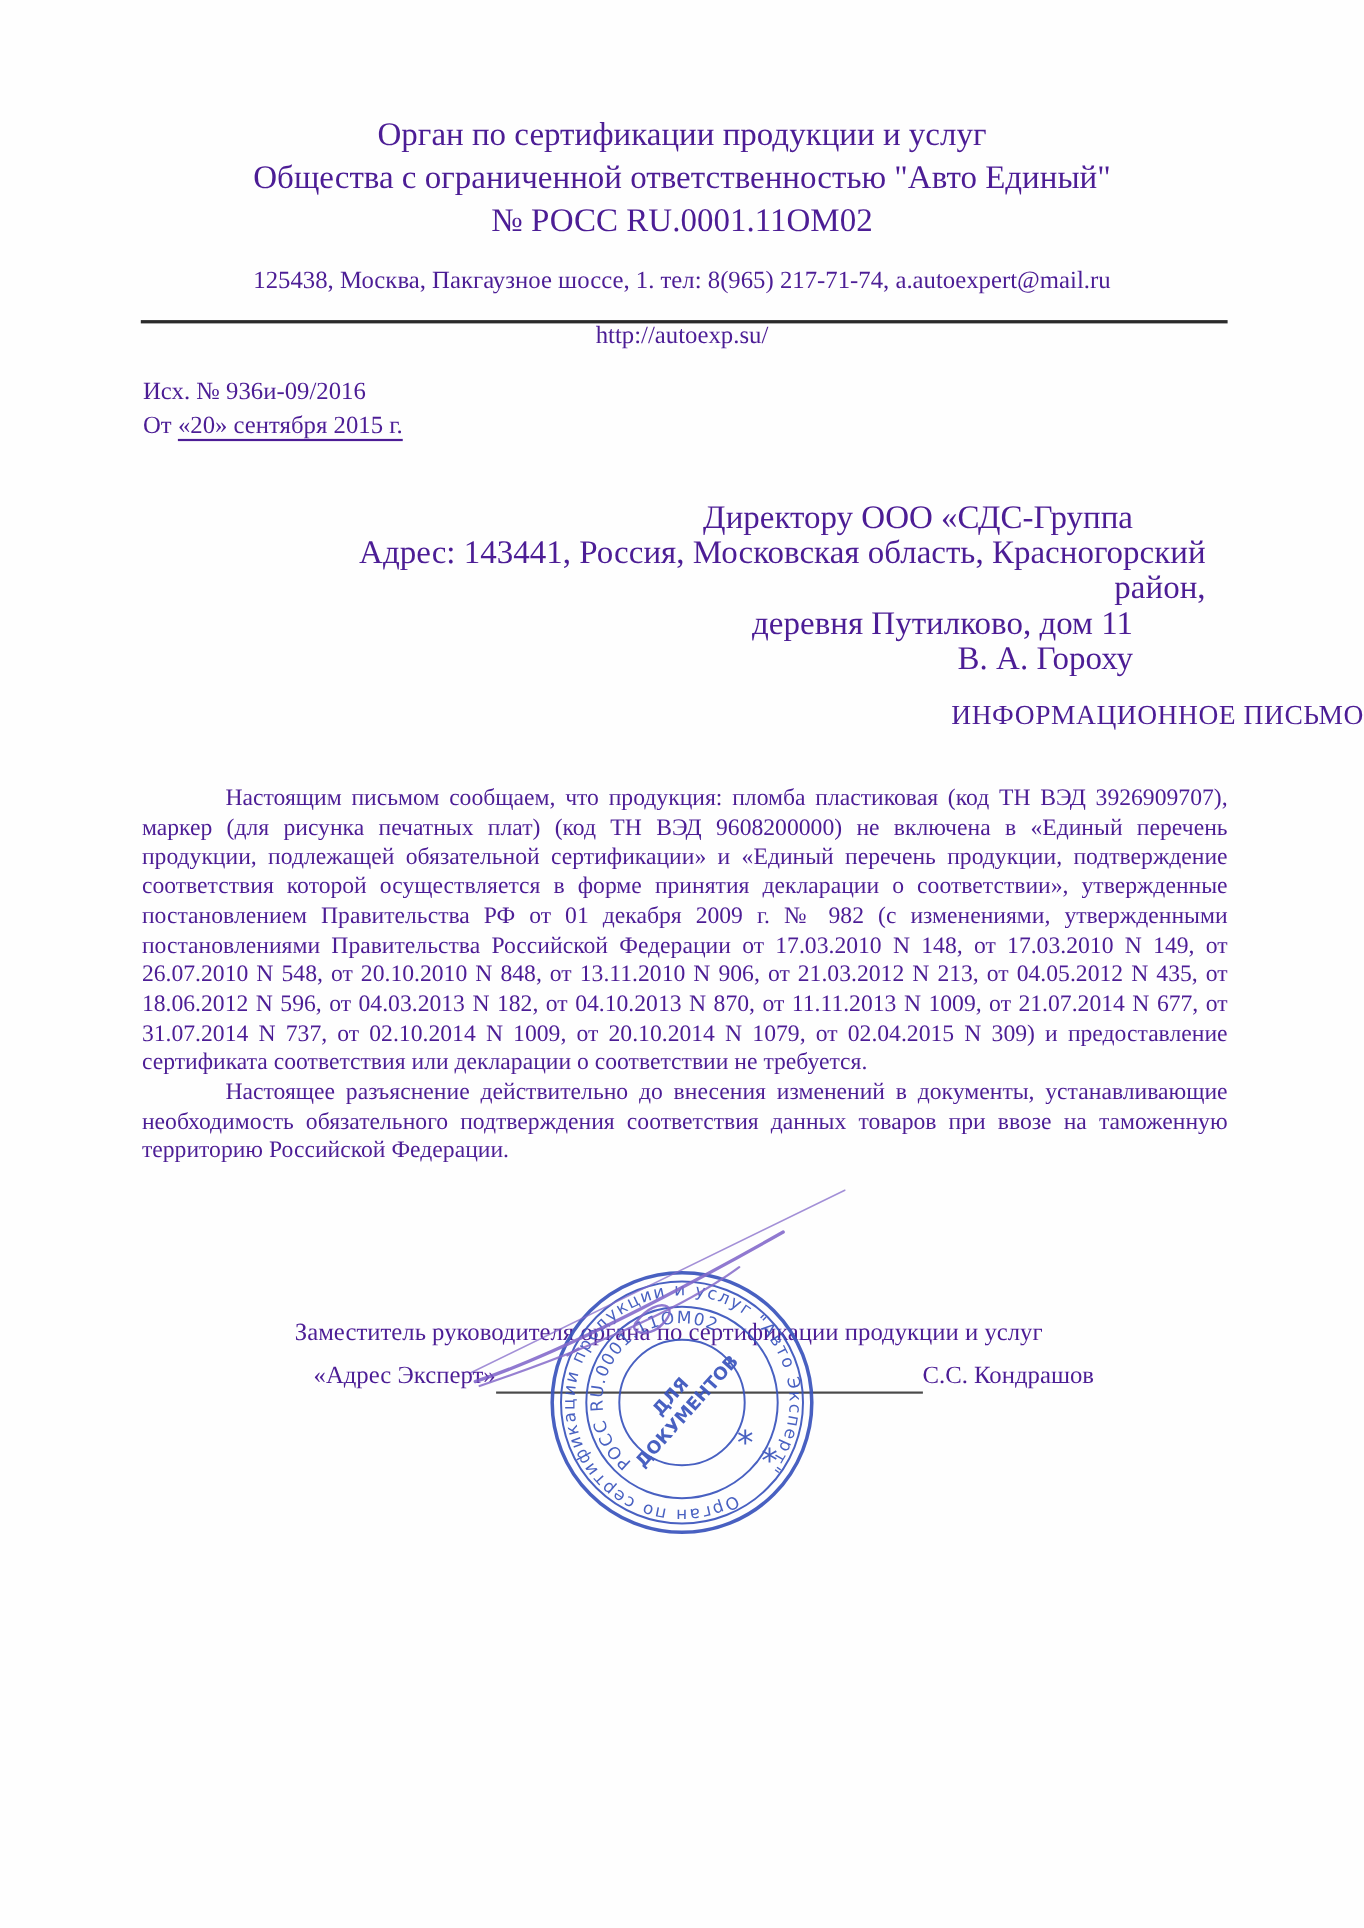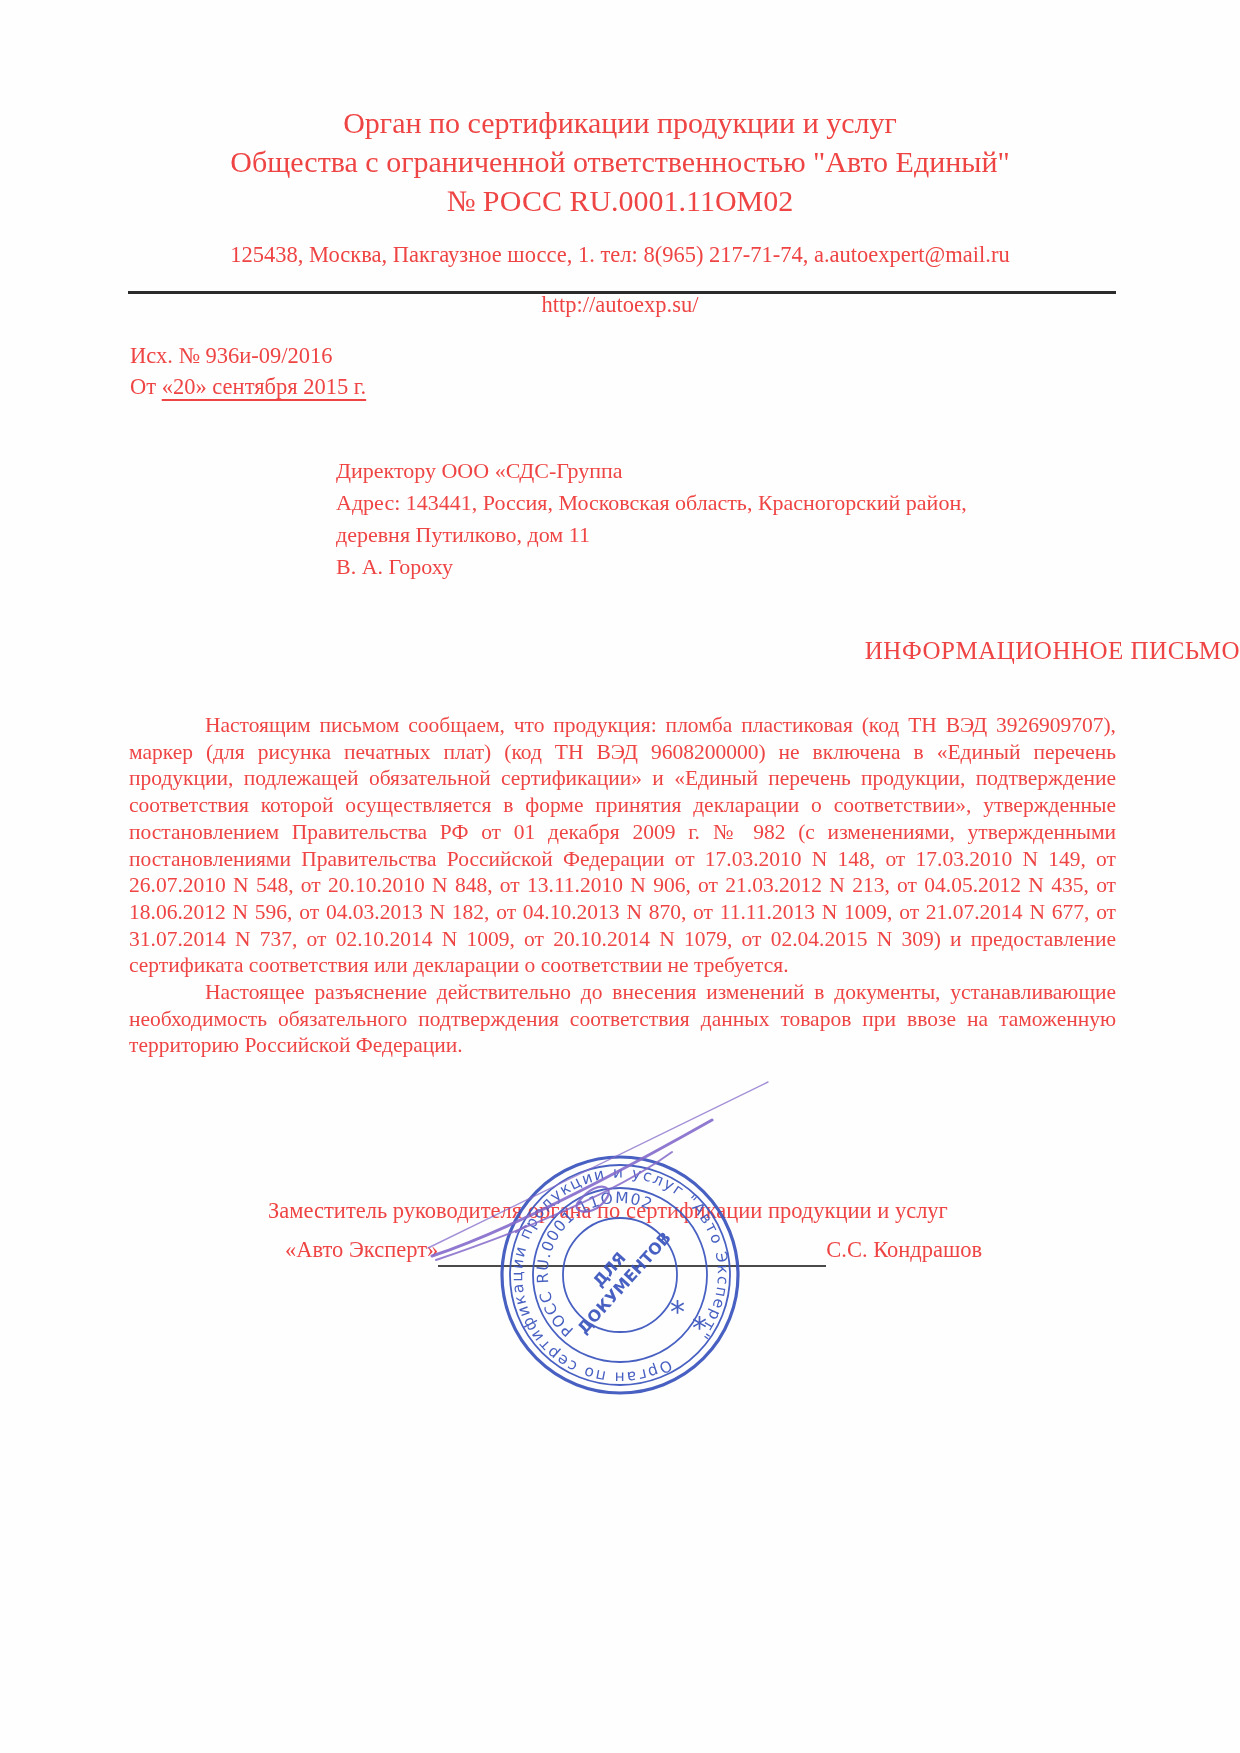--- a/index.html
+++ b/index.html
@@ -2,33 +2,33 @@
 <html><head>
 <meta charset="utf-8">
 <style>
   html, body { margin: 0; padding: 0; background: #ffffff; }
   .page {
     position: relative;
     width: 1240px;
     height: 1753px;
     background: #fefefe;
     font-family: "Liberation Serif", serif;
-    color: #ef4444;
+    color: #4c1d95;
     overflow: hidden;
   }
   
   .letterhead { position: absolute; top: 103px; left: 0; width: 100%; text-align: center; }
   .lh-big   { font-size: 30px; line-height: 39px; }
   .lh-small { font-size: 22.5px; line-height: 30px; margin-top: 20px; }
   .lh-rule  { position: absolute; top: 291px; left: 128px; width: 988px; border-top: 3px solid #2b2b2b; }
   
   .ref { position: absolute; left: 130px; top: 340px; font-size: 22.5px; line-height: 31px; }
   .u-date { text-decoration: underline; text-underline-offset: 5px; text-decoration-thickness: 1.5px; }
   
-  .addressee { position: absolute; right: 124px; top: 455px; width: 780px; font-size: 22px; line-height: 32px; }
+  .addressee { position: absolute; right: 144px; top: 455px; width: 780px; text-align: right; font-size: 30px; line-height: 32px; }
   .addr-inset { padding-right: 66px; }
   
   .doc-title { position: absolute; top: 637px; left: 0; width: 100%; text-align: right; font-size: 25px; font-weight: normal; letter-spacing: 0.5px; margin: 0; }
   
   .body-text { position: absolute; left: 129px; top: 712px; width: 987px; text-align: justify; font-size: 21.5px; line-height: 26.7px; }
   .body-text p { margin: 0; text-indent: 76px; }
   
   .signature { position: absolute; left: 268px; top: 1196px; font-size: 22.5px; line-height: 30px; }
   .sig-row { display: flex; align-items: baseline; margin-top: 9px; margin-left: 17px; }
   .sig-line { display: inline-block; width: 388px; border-bottom: 2px solid #4a4a4a; }
@@ -67,21 +67,21 @@
   <h1 class="doc-title">ИНФОРМАЦИОННОЕ ПИСЬМО</h1>
 
   <section class="body-text">
     <p>Настоящим письмом сообщаем, что продукция:  пломба пластиковая (код ТН ВЭД 3926909707), маркер (для рисунка печатных плат) (код ТН ВЭД 9608200000) не включена в «Единый перечень продукции, подлежащей обязательной сертификации» и «Единый перечень продукции, подтверждение соответствия которой осуществляется в форме принятия декларации о соответствии», утвержденные постановлением Правительства РФ от 01 декабря 2009 г. № 982 (с изменениями, утвержденными постановлениями Правительства Российской Федерации от 17.03.2010 N 148, от 17.03.2010 N 149, от 26.07.2010 N 548, от 20.10.2010 N 848, от 13.11.2010 N 906, от 21.03.2012 N 213, от 04.05.2012 N 435, от 18.06.2012 N 596, от 04.03.2013 N 182, от 04.10.2013 N 870, от 11.11.2013 N 1009, от 21.07.2014 N 677, от 31.07.2014 N 737, от 02.10.2014 N 1009, от 20.10.2014 N 1079, от 02.04.2015 N 309) и предоставление сертификата соответствия или декларации о соответствии не требуется.</p>
     <p>Настоящее разъяснение действительно до внесения изменений в документы, устанавливающие необходимость обязательного подтверждения соответствия данных товаров при ввозе на таможенную территорию Российской Федерации.</p>
   </section>
 
   <section class="signature">
     <div>Заместитель руководителя органа по сертификации продукции и услуг</div>
     <div class="sig-row">
-      <span>«Авто Эксперт»</span>
+      <span>«Адрес Эксперт»</span>
       <span class="sig-line"></span>
       <span>С.С. Кондрашов</span>
     </div>
   </section>
 
   <svg class="stamp-svg" viewBox="0 0 420 345" xmlns="http://www.w3.org/2000/svg">
     <defs>
       <path id="outerArc" d="M 248.5,299 A 97,97 0 1 1 151.5,131 A 97,97 0 1 1 248.5,299" fill="none"></path>
       <path id="innerArc" d="M 154.4,269.4 A 71,71 0 1 1 245.6,160.6" fill="none"></path>
     </defs>

